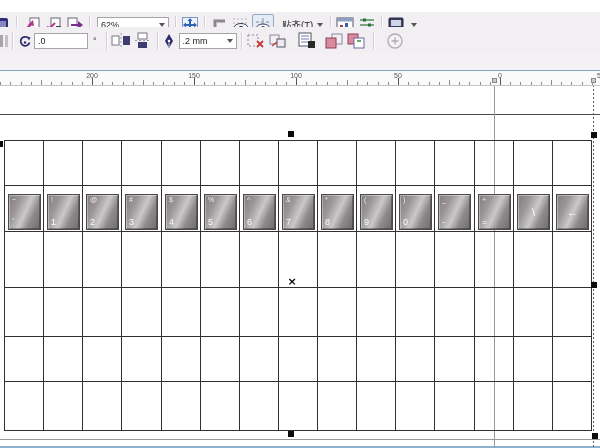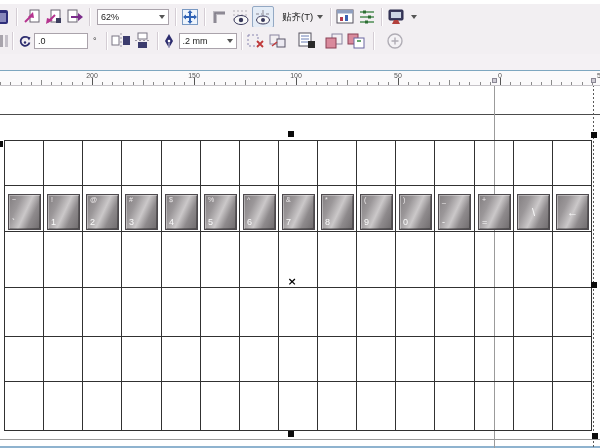--- a/index.html
+++ b/index.html
@@ -1,20 +1,20 @@
 <!DOCTYPE html>
 <html><head>
 <meta charset="utf-8">
 <style>
   html,body{margin:0;padding:0;background:#fff}
   #stage{position:relative;width:600px;height:448px;overflow:hidden;background:#fff;
          font-family:"Liberation Sans",sans-serif;-webkit-font-smoothing:antialiased}
   
   .tb{position:absolute;left:0;width:600px;background:#f2eff2;display:flex;align-items:center;z-index:10}
-  #tb1{top:4px;height:26px;border-bottom:2px solid #701a75}
+  #tb1{top:12px;height:26px;border-bottom:2px solid #701a75}
   #tb2{top:27px;height:27px}
   .strip{position:absolute;top:54px;left:0;width:600px;height:16px;background:#f4f1f4;z-index:10}
   .blue-line{position:absolute;top:70px;left:0;width:600px;height:1px;background:#7ea7c0;z-index:11}
   #ruler{position:absolute;top:71px;left:0;width:600px;height:14px;background:#fbfafb;
          border-bottom:1px solid #c6c3c8;z-index:10}
   #ruler .rlabel{position:absolute;top:1px;font-size:7px;color:#555;transform:translateX(-50%);line-height:8px}
   #ruler .tick{position:absolute;bottom:0;width:1px;background:#8a8a8a}
   #ruler .gmark{position:absolute;top:7px;width:5px;height:5px;background:#cfccd4;border:1px solid #8a8794;box-sizing:border-box}
   .icon{display:inline-flex;align-items:center;justify-content:center;width:22px;height:22px;flex:none}
   .sep{width:1px;height:18px;background:#d4cdd4;box-shadow:1px 0 0 #fff;margin:0 3px;flex:none}

